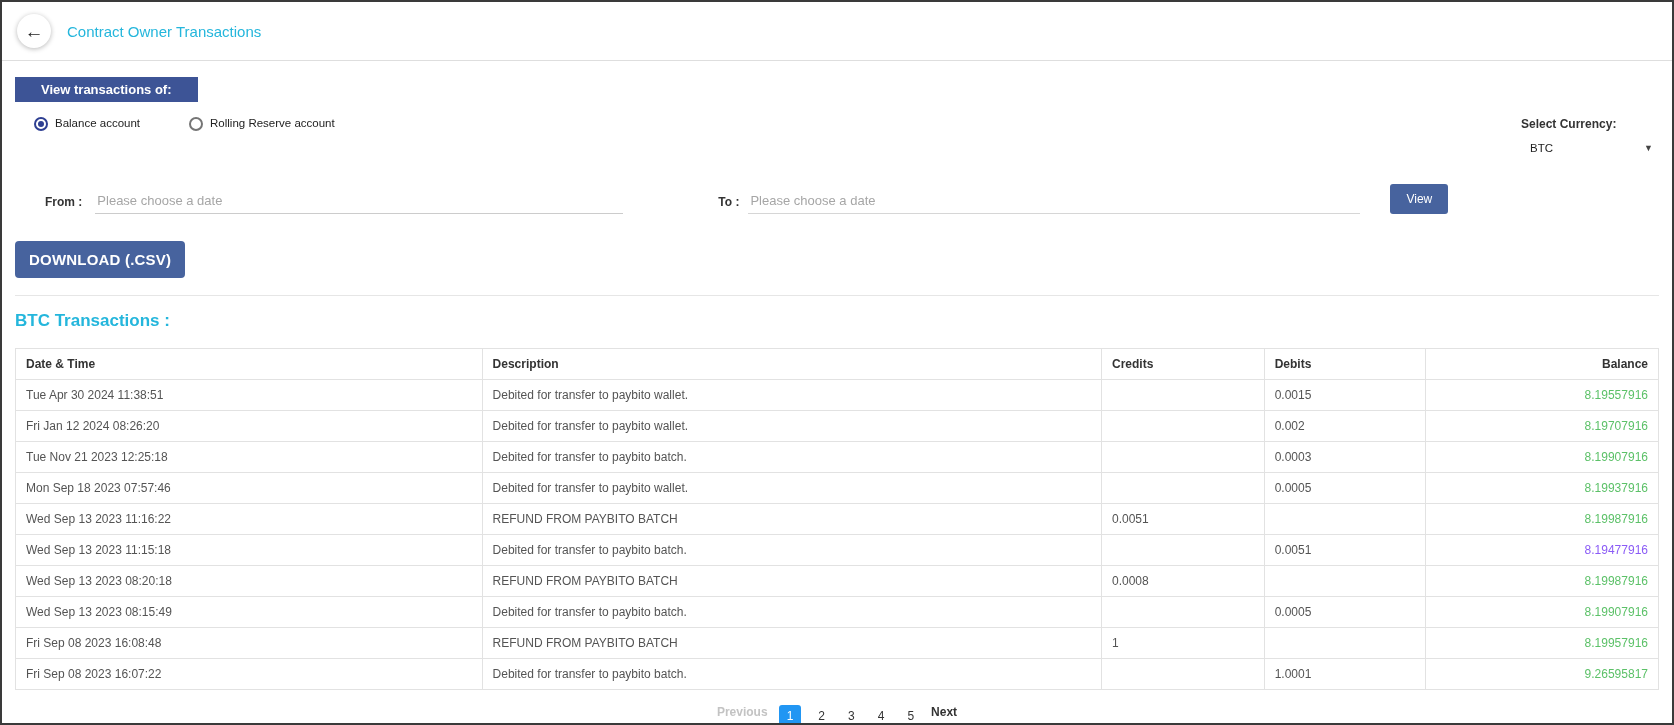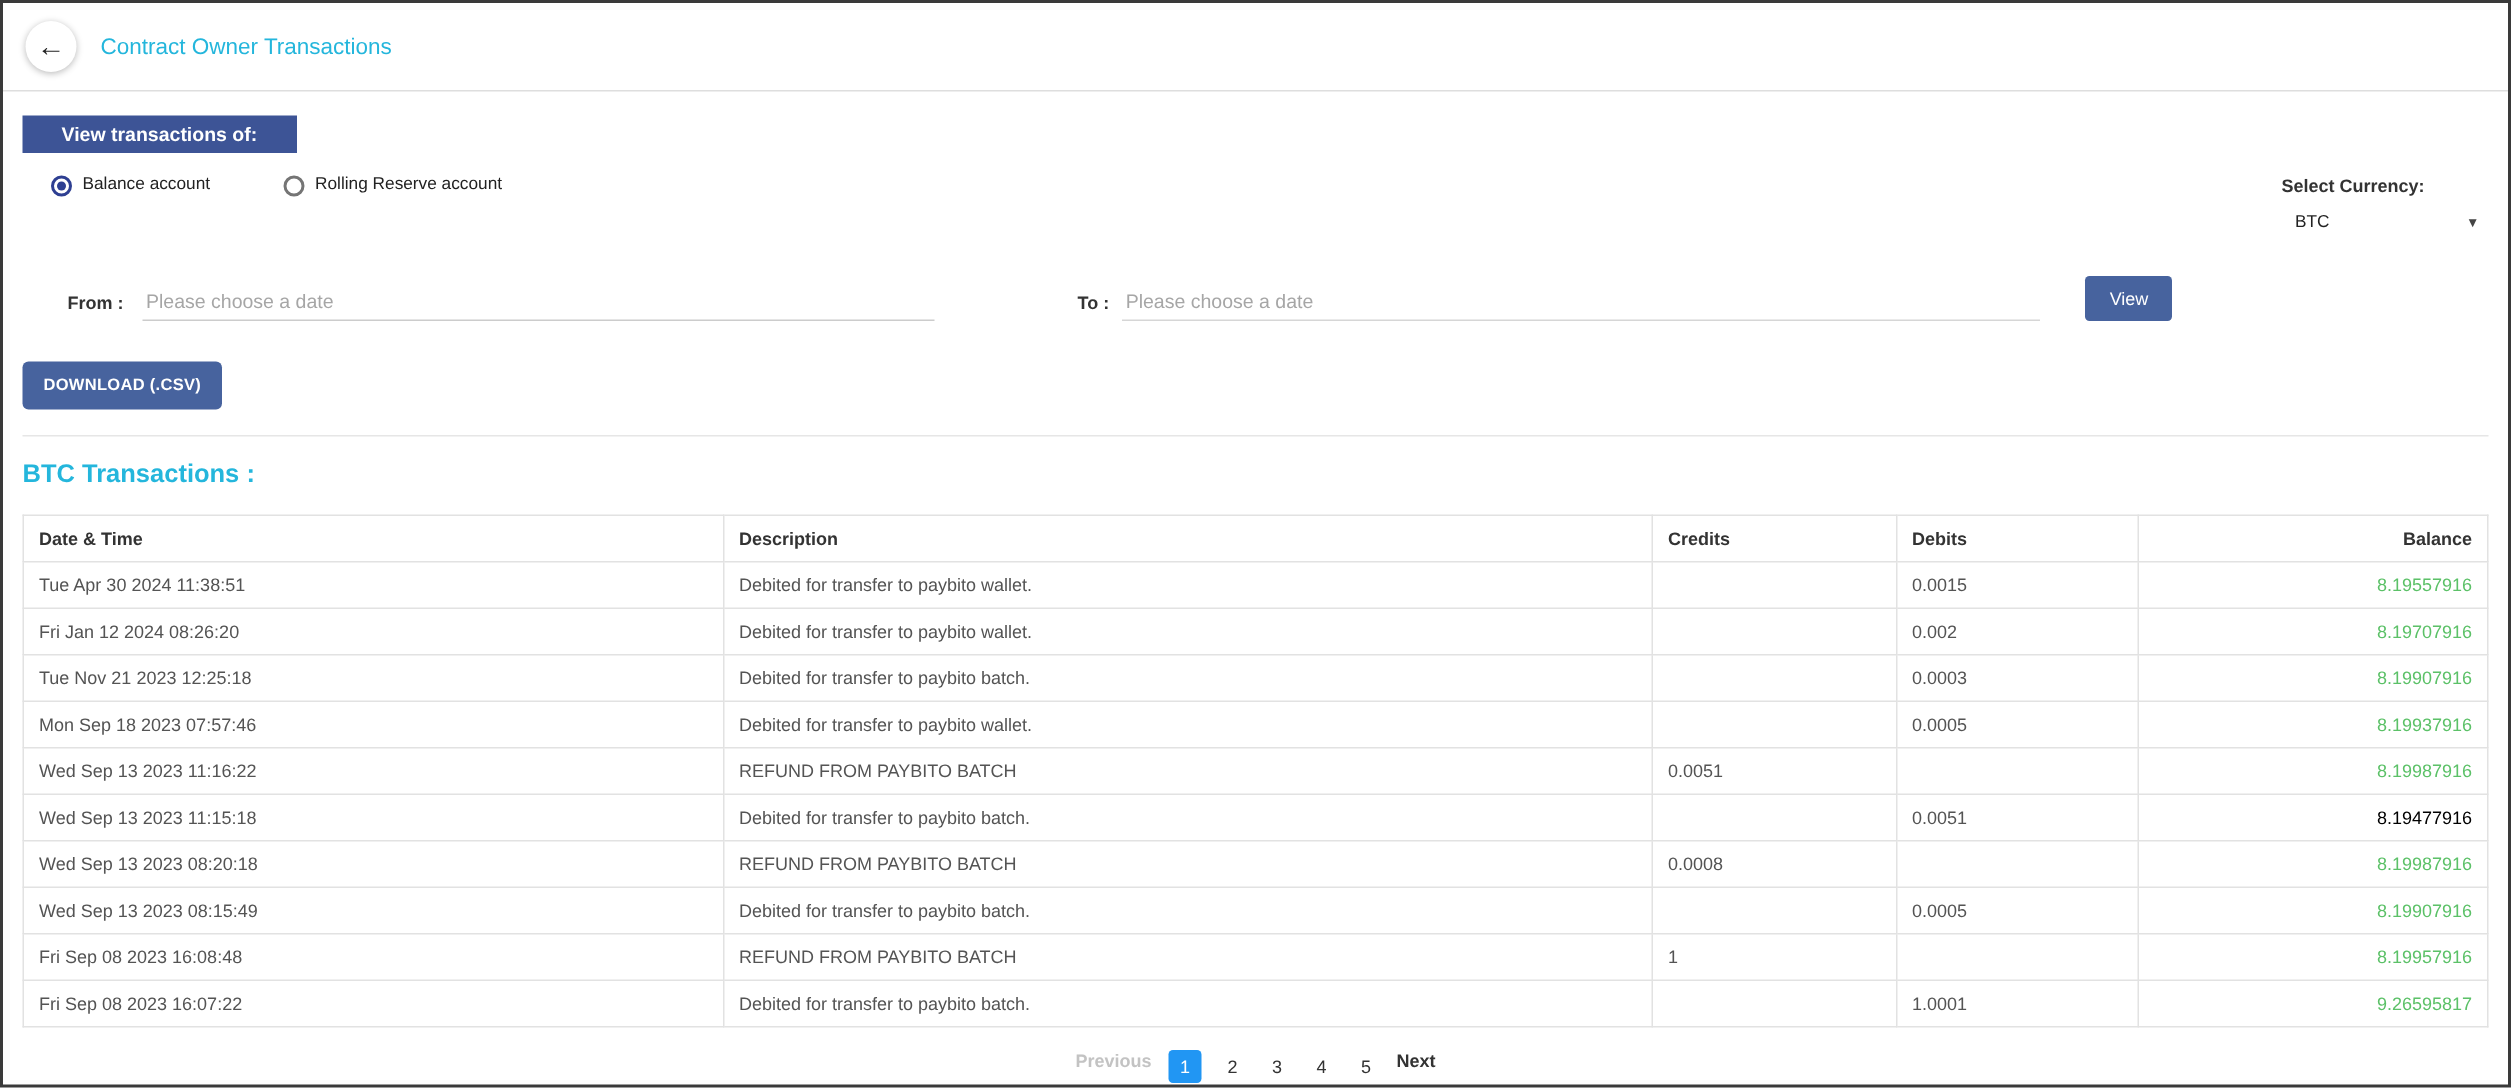--- a/index.html
+++ b/index.html
@@ -66,21 +66,21 @@
   .view-btn {
     margin-left:30px;
     color:#fff; border:none; border-radius:3px;
     font-size:12px; font-family:inherit;
     padding:8px 16px; cursor:pointer;
   }
 
   .download-btn {
     margin-top:27px;
     color:#fff; border:none; border-radius:4px;
-    font-weight:bold; font-size:11px; font-family:inherit; letter-spacing:.2px;
+    font-weight:bold; font-size:15px; font-family:inherit; letter-spacing:.2px;
     padding:10px 14px; cursor:pointer;
   }
 
   .section-divider { border:none; border-top:1px solid #e6e6e6; margin:17px 0 0 0; }
 
   .table-title { font-size:17px; font-weight:bold; margin:15px 0 17px 0; }
 
   table { width:100%; border-collapse:collapse; font-size:12px; table-layout:fixed; }
   th, td { border:1px solid #e2e2e2; padding:8px 10px; overflow:hidden; white-space:nowrap; }
   th { text-align:left; color:#333; font-weight:bold; background:#fff; }
@@ -200,21 +200,21 @@
     <td>REFUND FROM PAYBITO BATCH</td>
     <td>0.0051</td>
     <td></td>
     <td class="num-right balance-cell" style="color: rgb(92, 193, 104);">8.19987916</td>
   </tr>
         <tr>
     <td>Wed Sep 13 2023 11:15:18</td>
     <td>Debited for transfer to paybito batch.</td>
     <td></td>
     <td>0.0051</td>
-    <td class="num-right balance-cell" style="color: #000000;">8.19477916</td>
+    <td class="num-right balance-cell" style="color: #8b5cf6;">8.19477916</td>
   </tr>
         <tr>
     <td>Wed Sep 13 2023 08:20:18</td>
     <td>REFUND FROM PAYBITO BATCH</td>
     <td>0.0008</td>
     <td></td>
     <td class="num-right balance-cell" style="color: rgb(92, 193, 104);">8.19987916</td>
   </tr>
         <tr>
     <td>Wed Sep 13 2023 08:15:49</td>

